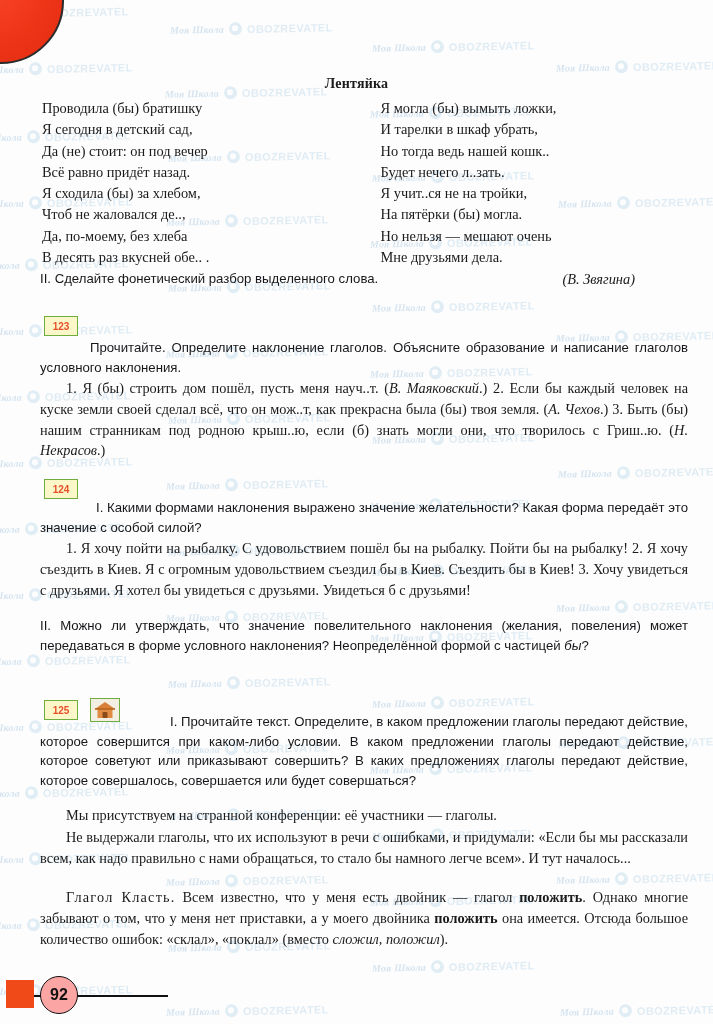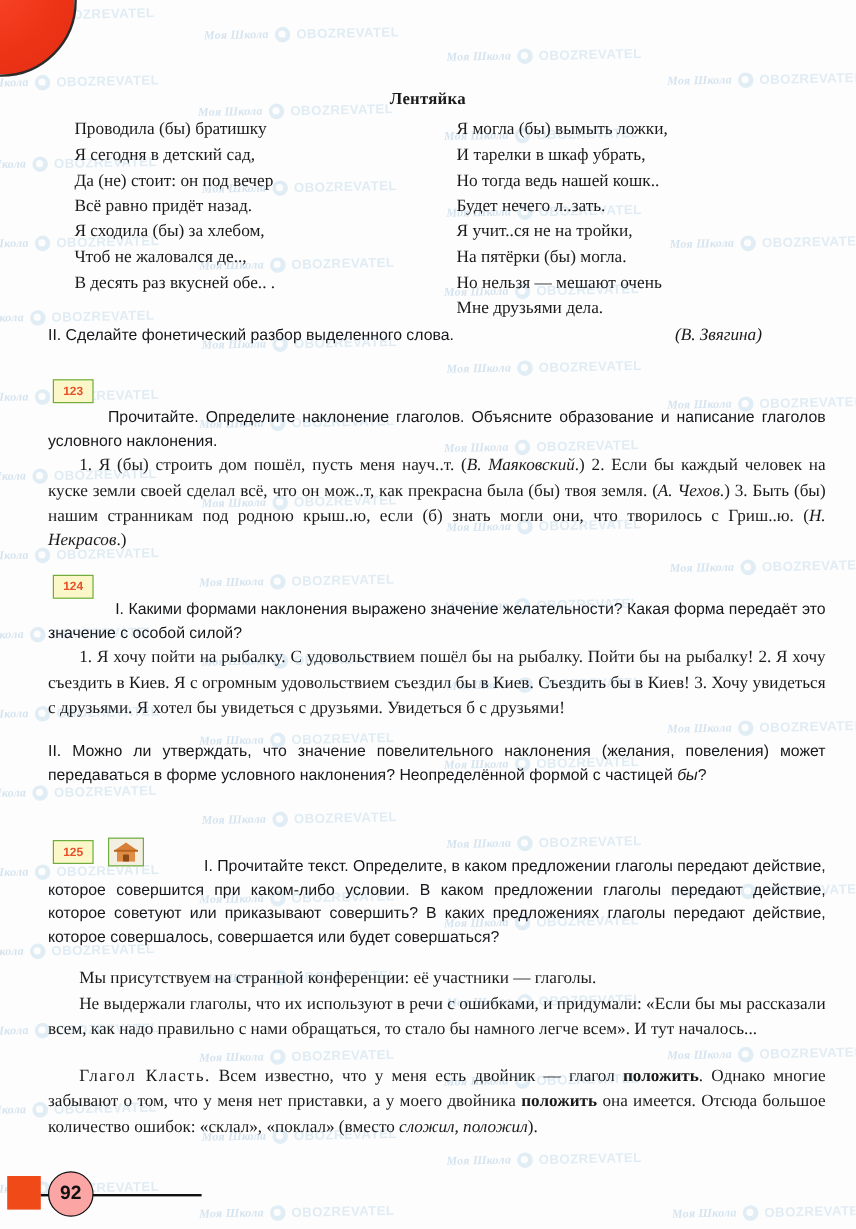--- a/index.html
+++ b/index.html
@@ -157,21 +157,21 @@
     position: absolute;
     top: 98px;
     left: 0;
     width: 713px;
     display: flex;
   }
   .poem-col {
     width: 50%;
     box-sizing: border-box;
   }
-  .poem-col.left { padding-left: 62px; }
+  .poem-col.left { padding-left: 42px; }
   .poem-col.right { padding-left: 24px; }
   .poem-line {
     font-family: "Liberation Serif", serif;
     font-size: 14.4px;
     line-height: 21.3px;
     white-space: nowrap;
   }
   .poem-author {
     margin-top: 1px;
     padding-right: 78px;
@@ -286,20 +286,21 @@
     <div class="poem-title">Лентяйка</div>
 
     <div class="poem">
       <div class="poem-col left">
         <div class="poem-line">Проводила (бы) братишку</div>
         <div class="poem-line">Я сегодня в детский сад,</div>
         <div class="poem-line">Да (не) стоит: он под вечер</div>
         <div class="poem-line">Всё равно придёт назад.</div>
         <div class="poem-line">Я сходила (бы) за хлебом,</div>
         <div class="poem-line">Чтоб не жаловался де..,</div>
+        <div class="poem-line">Да, по-моему, без хлеба</div>
         <div class="poem-line">В десять раз вкусней обе.. .</div>
       </div>
       <div class="poem-col right">
         <div class="poem-line"><span>Я могла (бы) вымыть ложки,</span></div>
         <div class="poem-line">И тарелки в шкаф убрать,</div>
         <div class="poem-line">Но тогда ведь нашей кошк..</div>
         <div class="poem-line">Будет нечего л..зать.</div>
         <div class="poem-line">Я учит..ся не на тройки,</div>
         <div class="poem-line">На пятёрки (бы) могла.</div>
         <div class="poem-line">Но нельзя — мешают очень</div>

